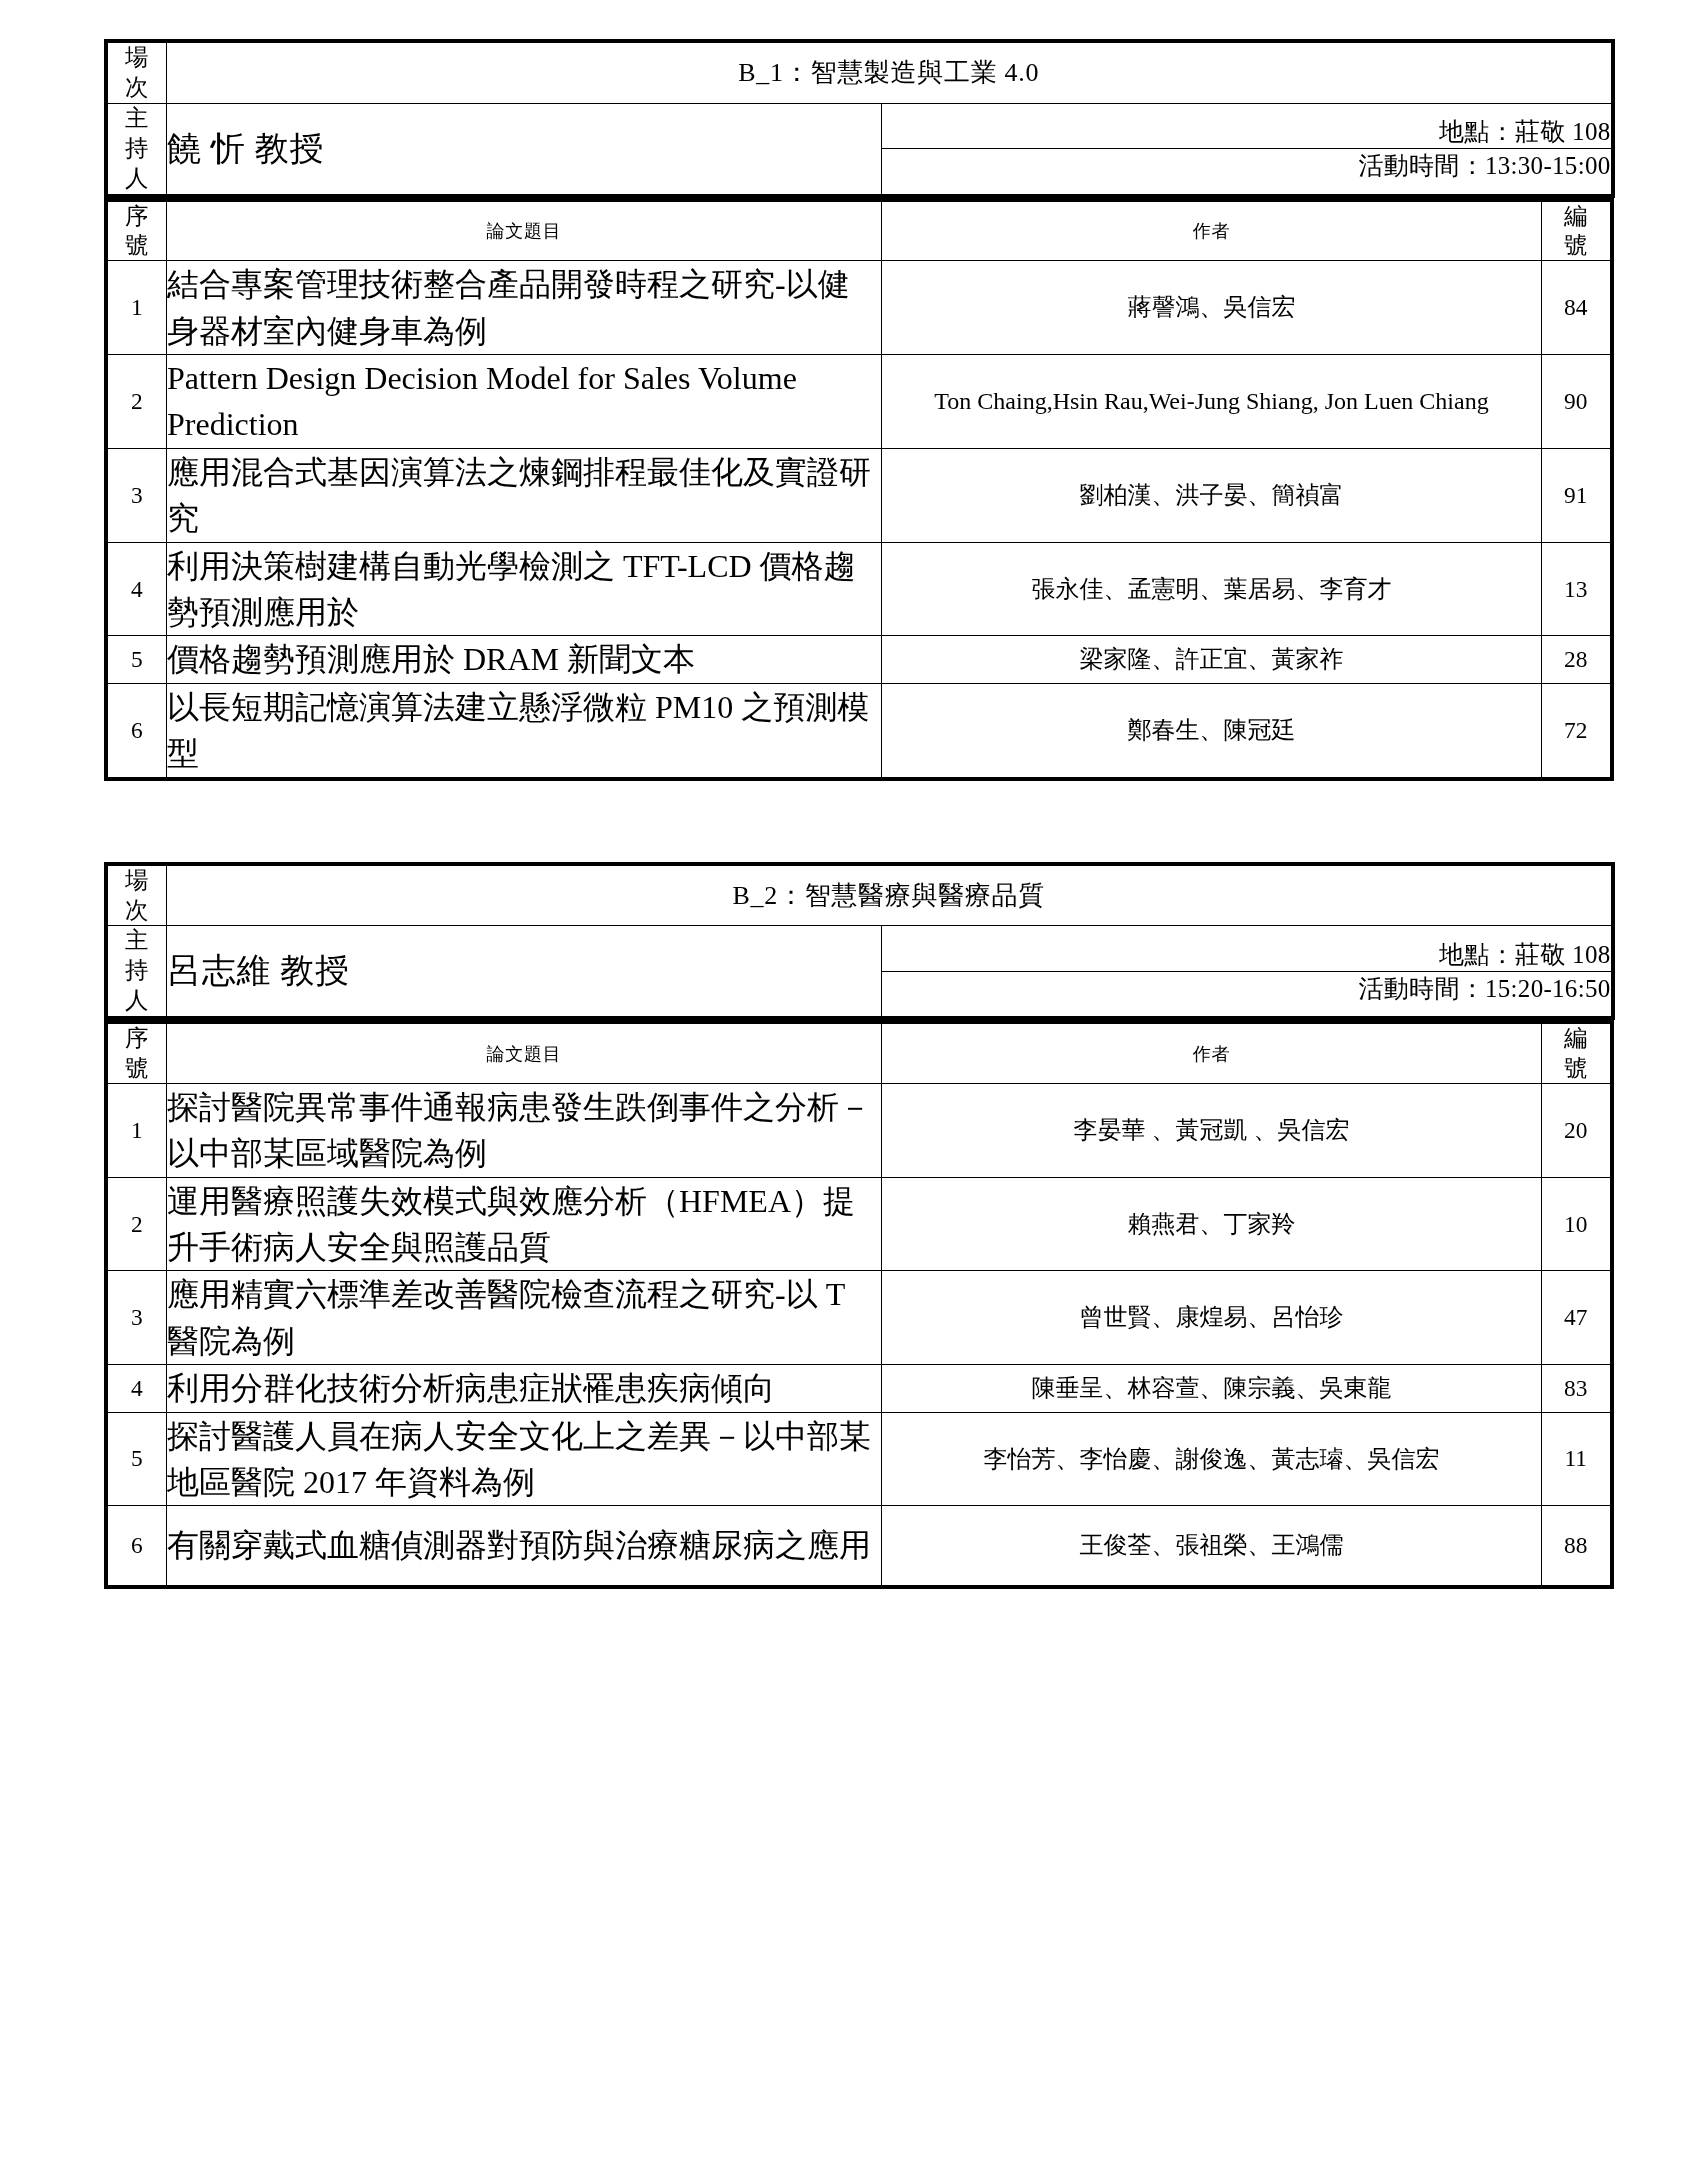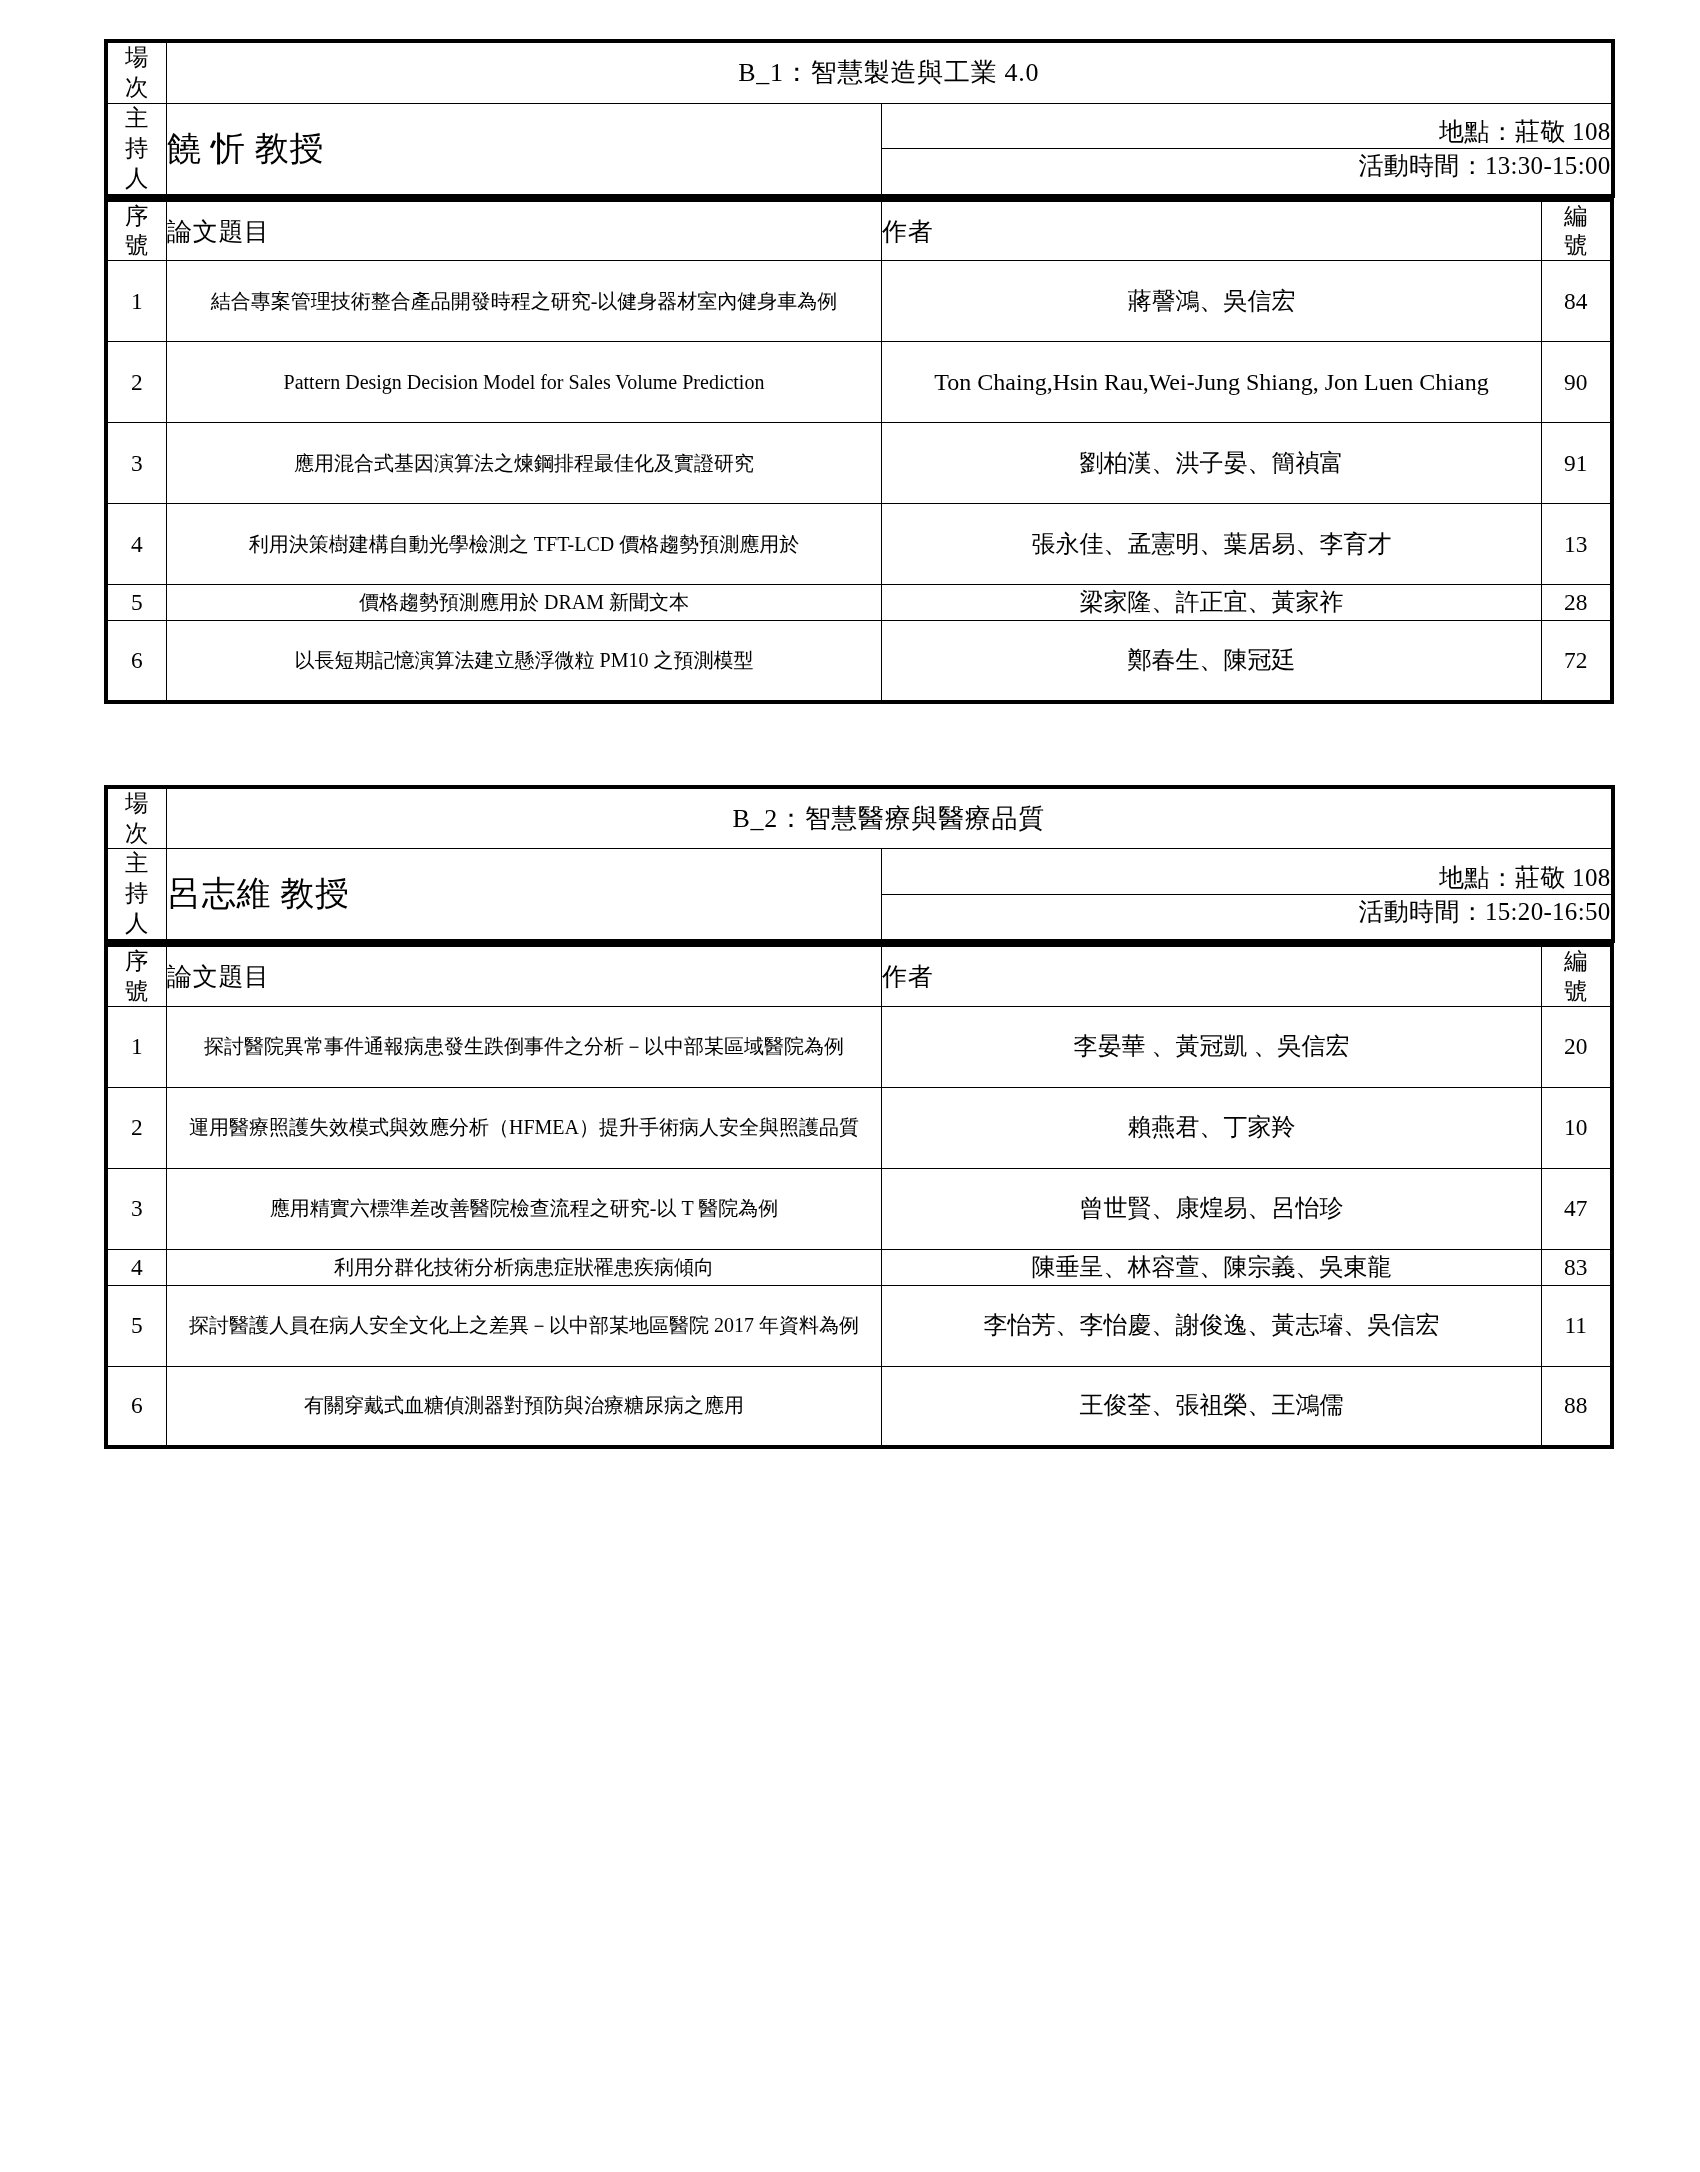--- a/index.html
+++ b/index.html
@@ -105,31 +105,31 @@
   .c-id { width: 70px; text-align: center; font-size: 23.4px; }
 
   .th-two {
     text-align: center;
     font-size: 23.4px;
     line-height: 1.25;
     padding: 11px 1.4px;
   }
   .th-two span { display: block; }
   .th-one {
-    text-align: left;
-    font-size: 25px;
+    text-align: center;
+    font-size: 18px;
     padding: 18px 2.8px;
     letter-spacing: 0.7px;
   }
 
   .paper-title {
-    font-size: 20px;
+    font-size: 32px;
     line-height: 1.45;
     padding: 12.4px 11px 12.4px 13.8px;
-    text-align: center;
+    text-align: left;
   }
   .paper-auth {
     font-size: 24px;
     line-height: 1.45;
     padding: 12.4px 9.6px;
     text-align: center;
   }
   .rowh2 { height: 81px; }
 </style>
 </head>

